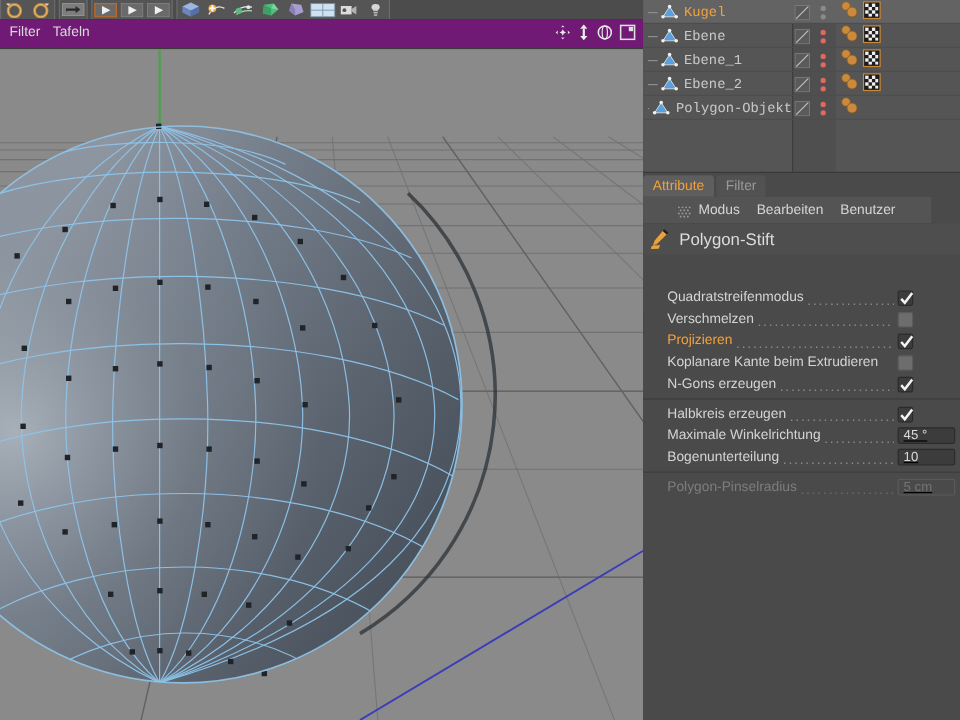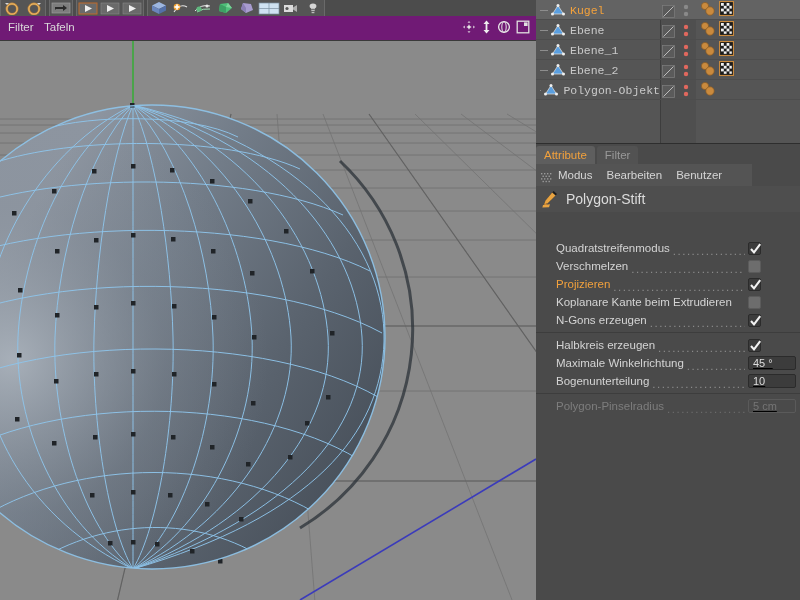--- a/index.html
+++ b/index.html
@@ -150,21 +150,21 @@
   }
   .attr-tab.active { background: #5e5e5e; color: #f2a13c; }
   .attr-tab.inactive { background: #525252; color: #999; margin-left: 2px; }
 
   
   .attr-menu {
     position: absolute; left: 0; top: 164px;
     width: 216px; height: 22px;
     background: #545454;
     border-bottom: 1px solid #3d3d3d;
-    display: flex; align-items: center;
+    display: flex; align-items: center; padding-left: 24px;
   }
   .attr-grip {
     width: 11px; height: 11px; margin-left: 5px; margin-right: 6px;
   }
   .attr-menu-item {
     font-size: 11.5px; color: #d5d5d5; margin-right: 14px;
   }
 
   
   .attr-objhdr {

